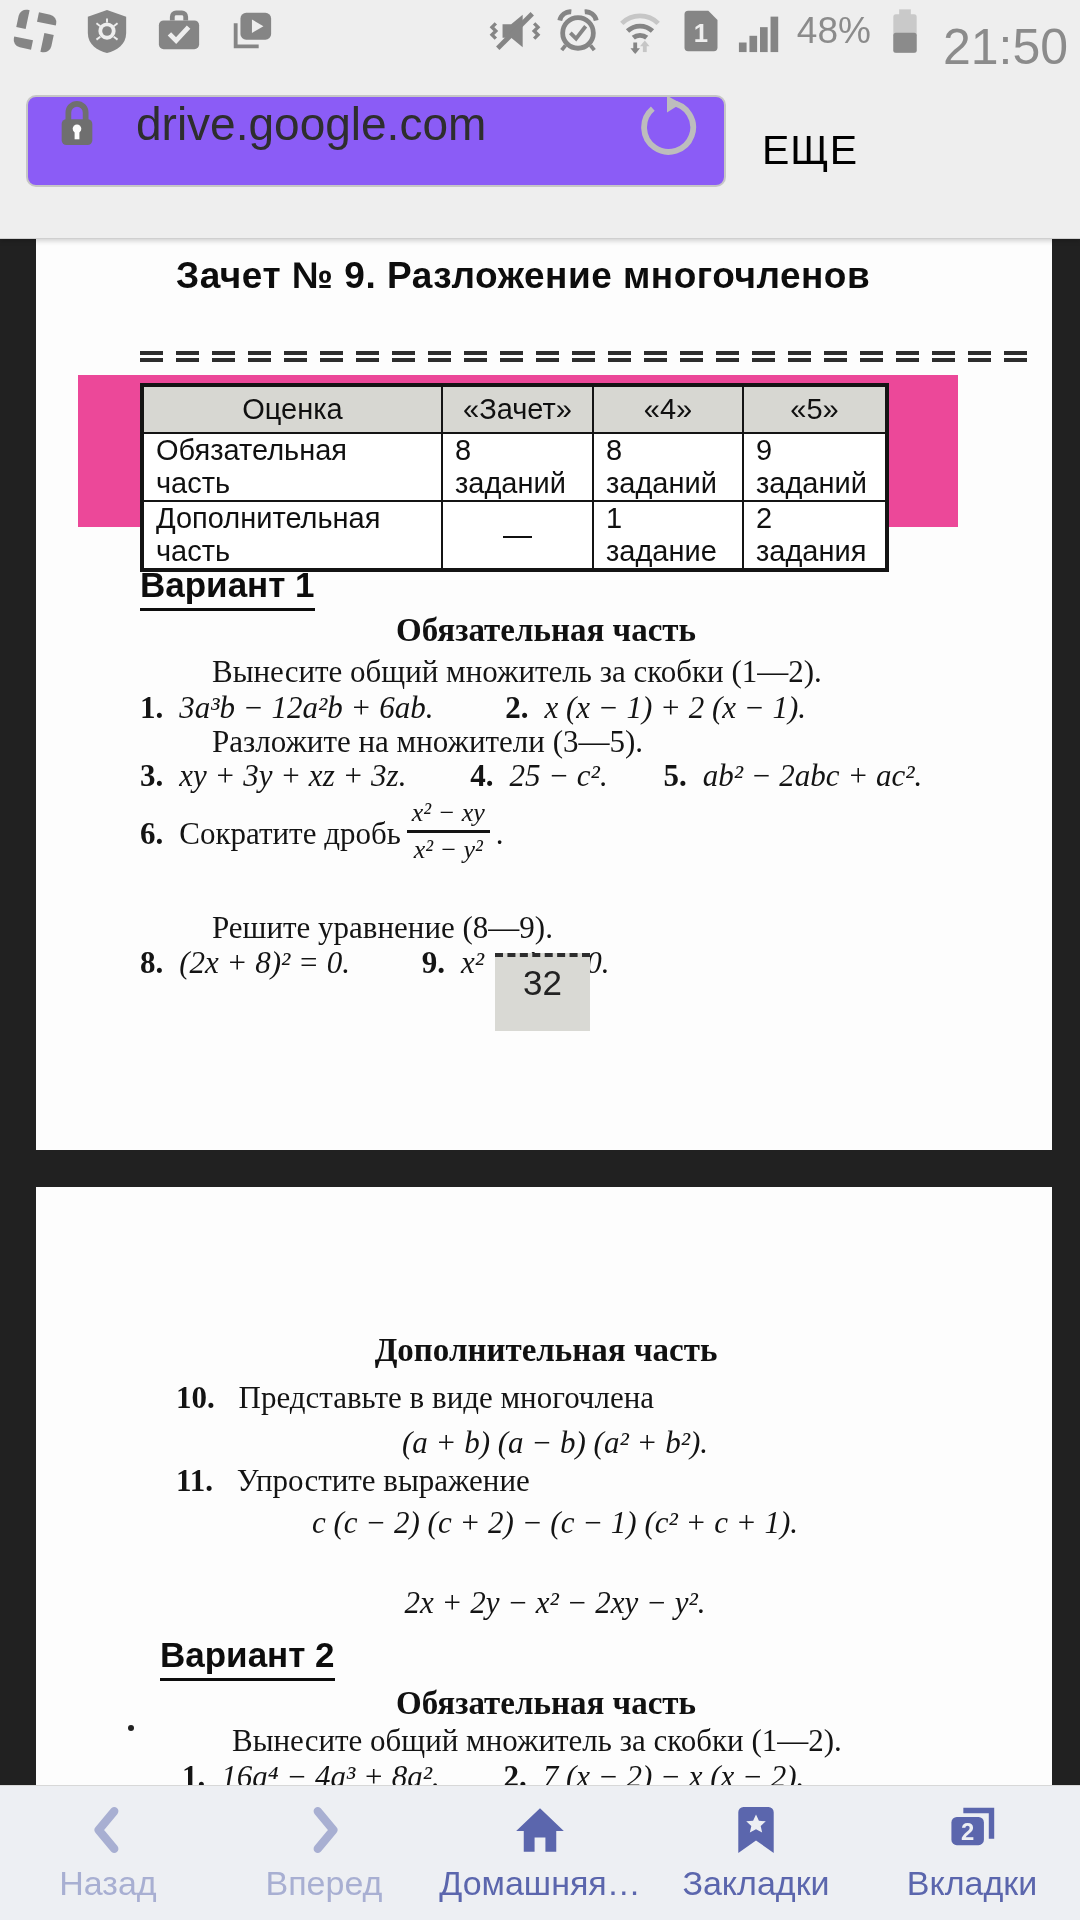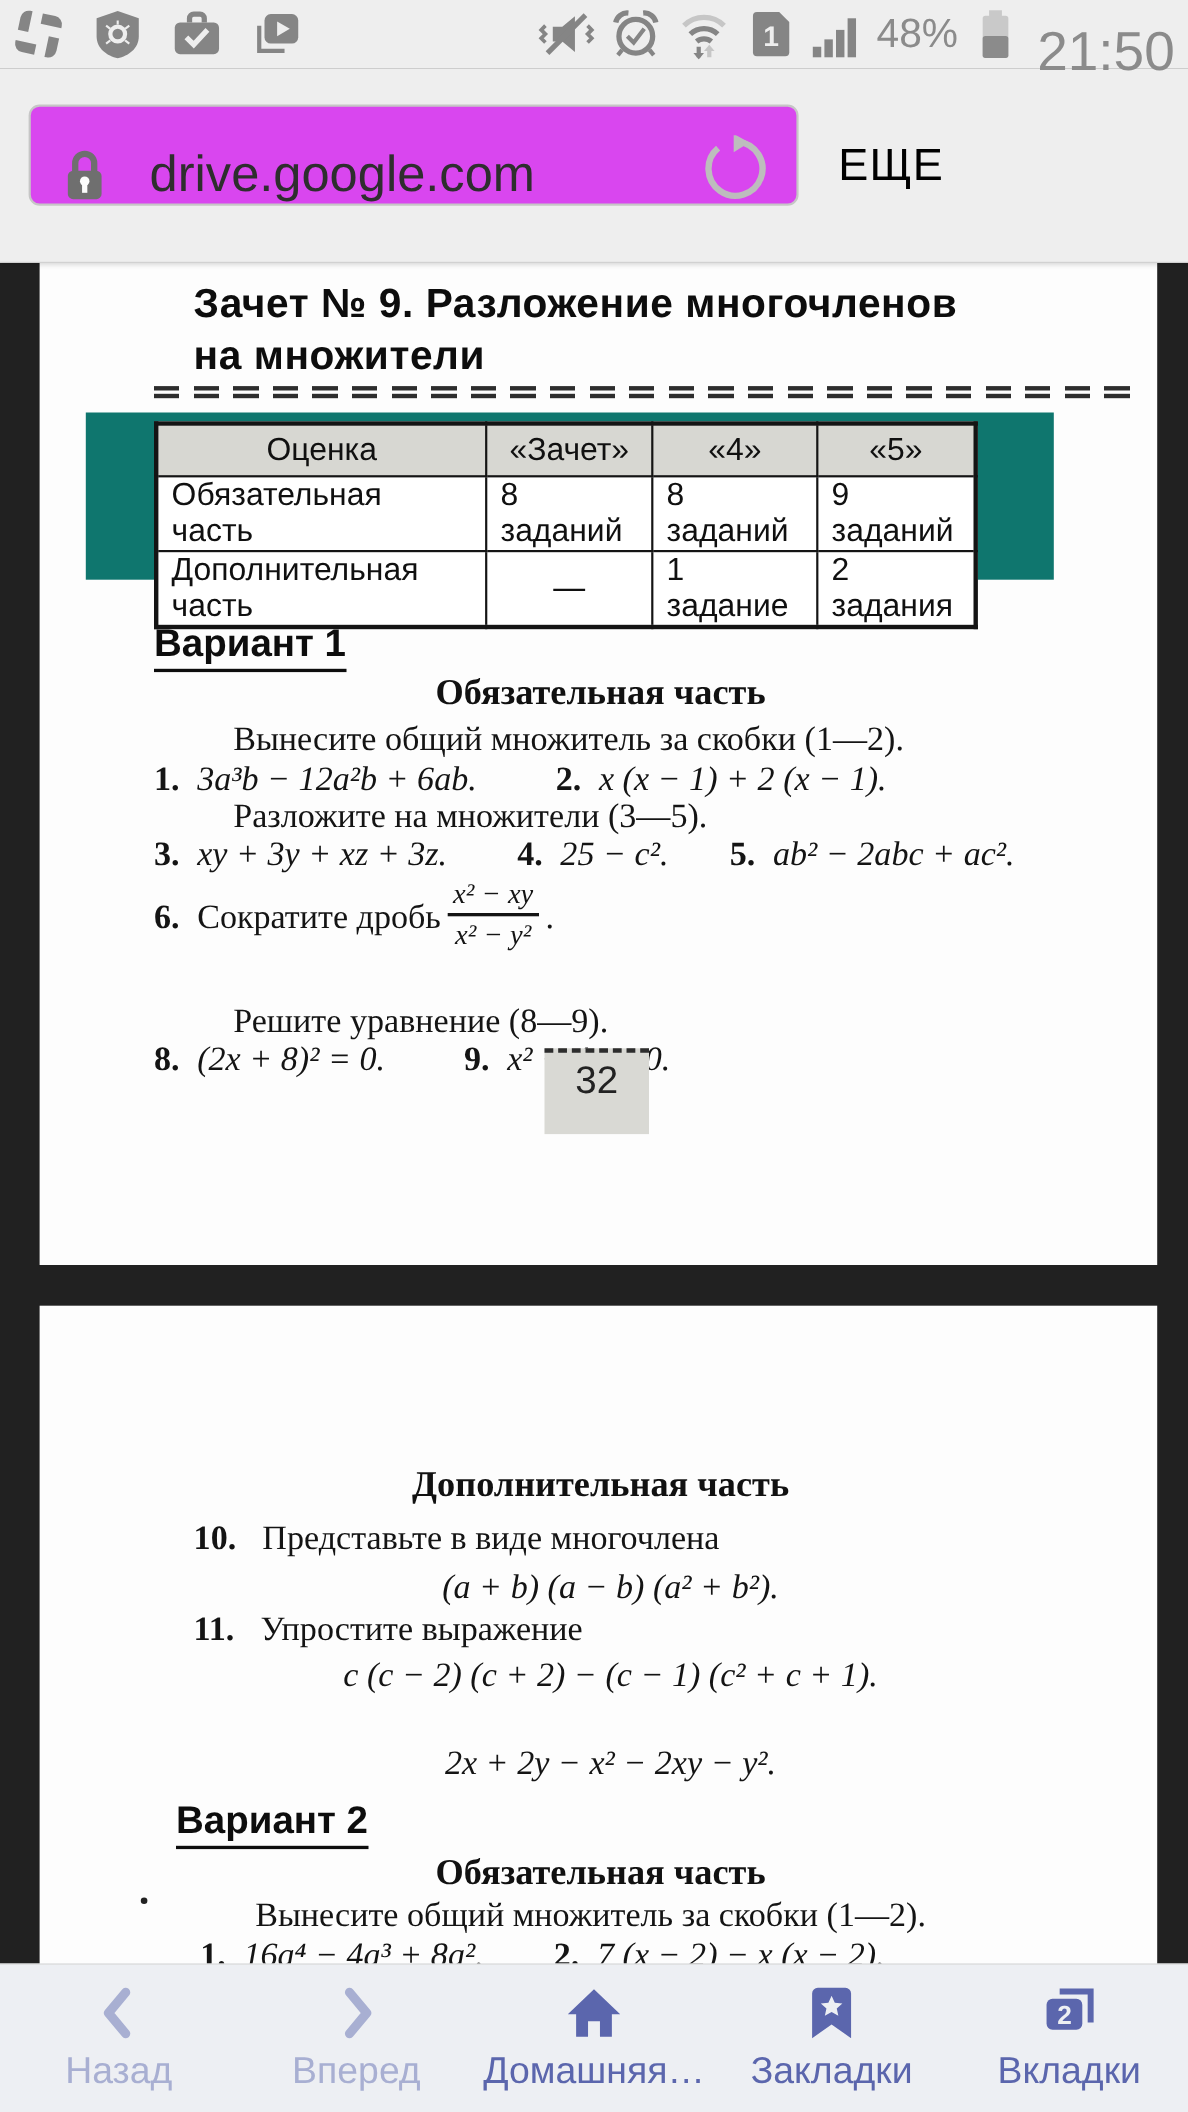--- a/index.html
+++ b/index.html
@@ -11,41 +11,41 @@
              display:flex;align-items:center;padding:0 12px;box-sizing:border-box;z-index:5;}
   .sb-left{display:flex;align-items:center;gap:26px;}
   .sb-right{margin-left:auto;display:flex;align-items:center;gap:14px;}
   .sb-ic{display:block;}
   .sb-pct{font-size:37px;color:#8b8b8b;}
   .sb-time{font-size:50px;color:#8b8b8b;margin-left:4px;margin-top:32px;}
 
   
   .toolbar{position:absolute;top:62px;left:0;right:0;height:176px;background:#eeeeee;
            border-bottom:1px solid #cfcfcf;box-shadow:0 2px 5px rgba(0,0,0,.18);z-index:4;}
-  .url-box{position:absolute;left:26px;top:33px;width:700px;height:92px;background:#d946ef;
-           border:2px solid #c6c6c6;border-radius:10px;display:flex;align-items:flex-end;
+  .url-box{position:absolute;left:26px;top:33px;width:700px;height:92px;background:#8b5cf6;
+           border:2px solid #c6c6c6;border-radius:10px;display:flex;align-items:flex-start;
            box-sizing:border-box;padding:0 26px;}
   .url-text{font-size:46px;color:#2e2e2e;margin-left:36px;flex:1;white-space:nowrap;overflow:hidden;}
   .more-btn{position:absolute;left:762px;top:0;height:100%;display:flex;align-items:center;
             font-size:41px;color:#000000;letter-spacing:1px;cursor:pointer;}
 
   
   .doc{position:absolute;top:238px;left:0;right:0;bottom:134px;background:#212121;}
   .page{position:absolute;left:36px;width:1016px;background:#fdfdfd;color:#151515;}
   .page1{top:0;height:912px;}
   .page2{top:949px;height:599px;}
   .abs{position:absolute;}
 
   .doc-title{font-family:"Liberation Sans",sans-serif;font-weight:bold;font-size:37px;
              line-height:47px;color:#0d0d0d;letter-spacing:.5px;margin-left:36px;}
   .dash-rule{width:890px;}
   .dash-rule .row{height:4px;background:repeating-linear-gradient(90deg,#2d2d2d 0 23px,rgba(0,0,0,0) 23px 36px);}
   .dash-rule .row+.row{margin-top:3px;}
 
-  .table-band{background:#0f766e;}
+  .table-band{background:#ec4899;}
   table.grade{border-collapse:collapse;table-layout:fixed;background:#fff;
               border:4px solid #141414;font-family:"Liberation Sans",sans-serif;}
   table.grade th,table.grade td{border:2px solid #141414;font-weight:normal;
               font-size:29px;color:#101010;padding:0 12px;box-sizing:border-box;}
   table.grade th{height:48px;background:#d7d7d2;text-align:center;}
   table.grade td{height:45px;text-align:left;}
   table.grade td.c{text-align:center;}
 
   .variant{font-family:"Liberation Sans",sans-serif;font-weight:bold;font-size:35px;
            color:#0d0d0d;display:inline-block;border-bottom:3px solid #0d0d0d;padding-bottom:3px;}
@@ -172,21 +172,20 @@
       </svg>
     </div>
     <div class="more-btn">ЕЩЕ</div>
   </div>
 
   <div class="doc">
 
     <div class="page page1">
       <div class="abs doc-title" style="left:104px;top:14px;">
         <div>Зачет № 9. Разложение многочленов</div>
-        <div>на множители</div>
       </div>
       <div class="abs dash-rule" style="left:104px;top:113px;">
         <div class="row"></div>
           <div class="row"></div>
       </div>
 
       <div class="abs table-band" style="left:42px;top:137px;width:880px;height:152px;">
         <table class="grade" style="position:absolute;left:62px;top:8px;">
           <colgroup>
               <col style="width:300px">

